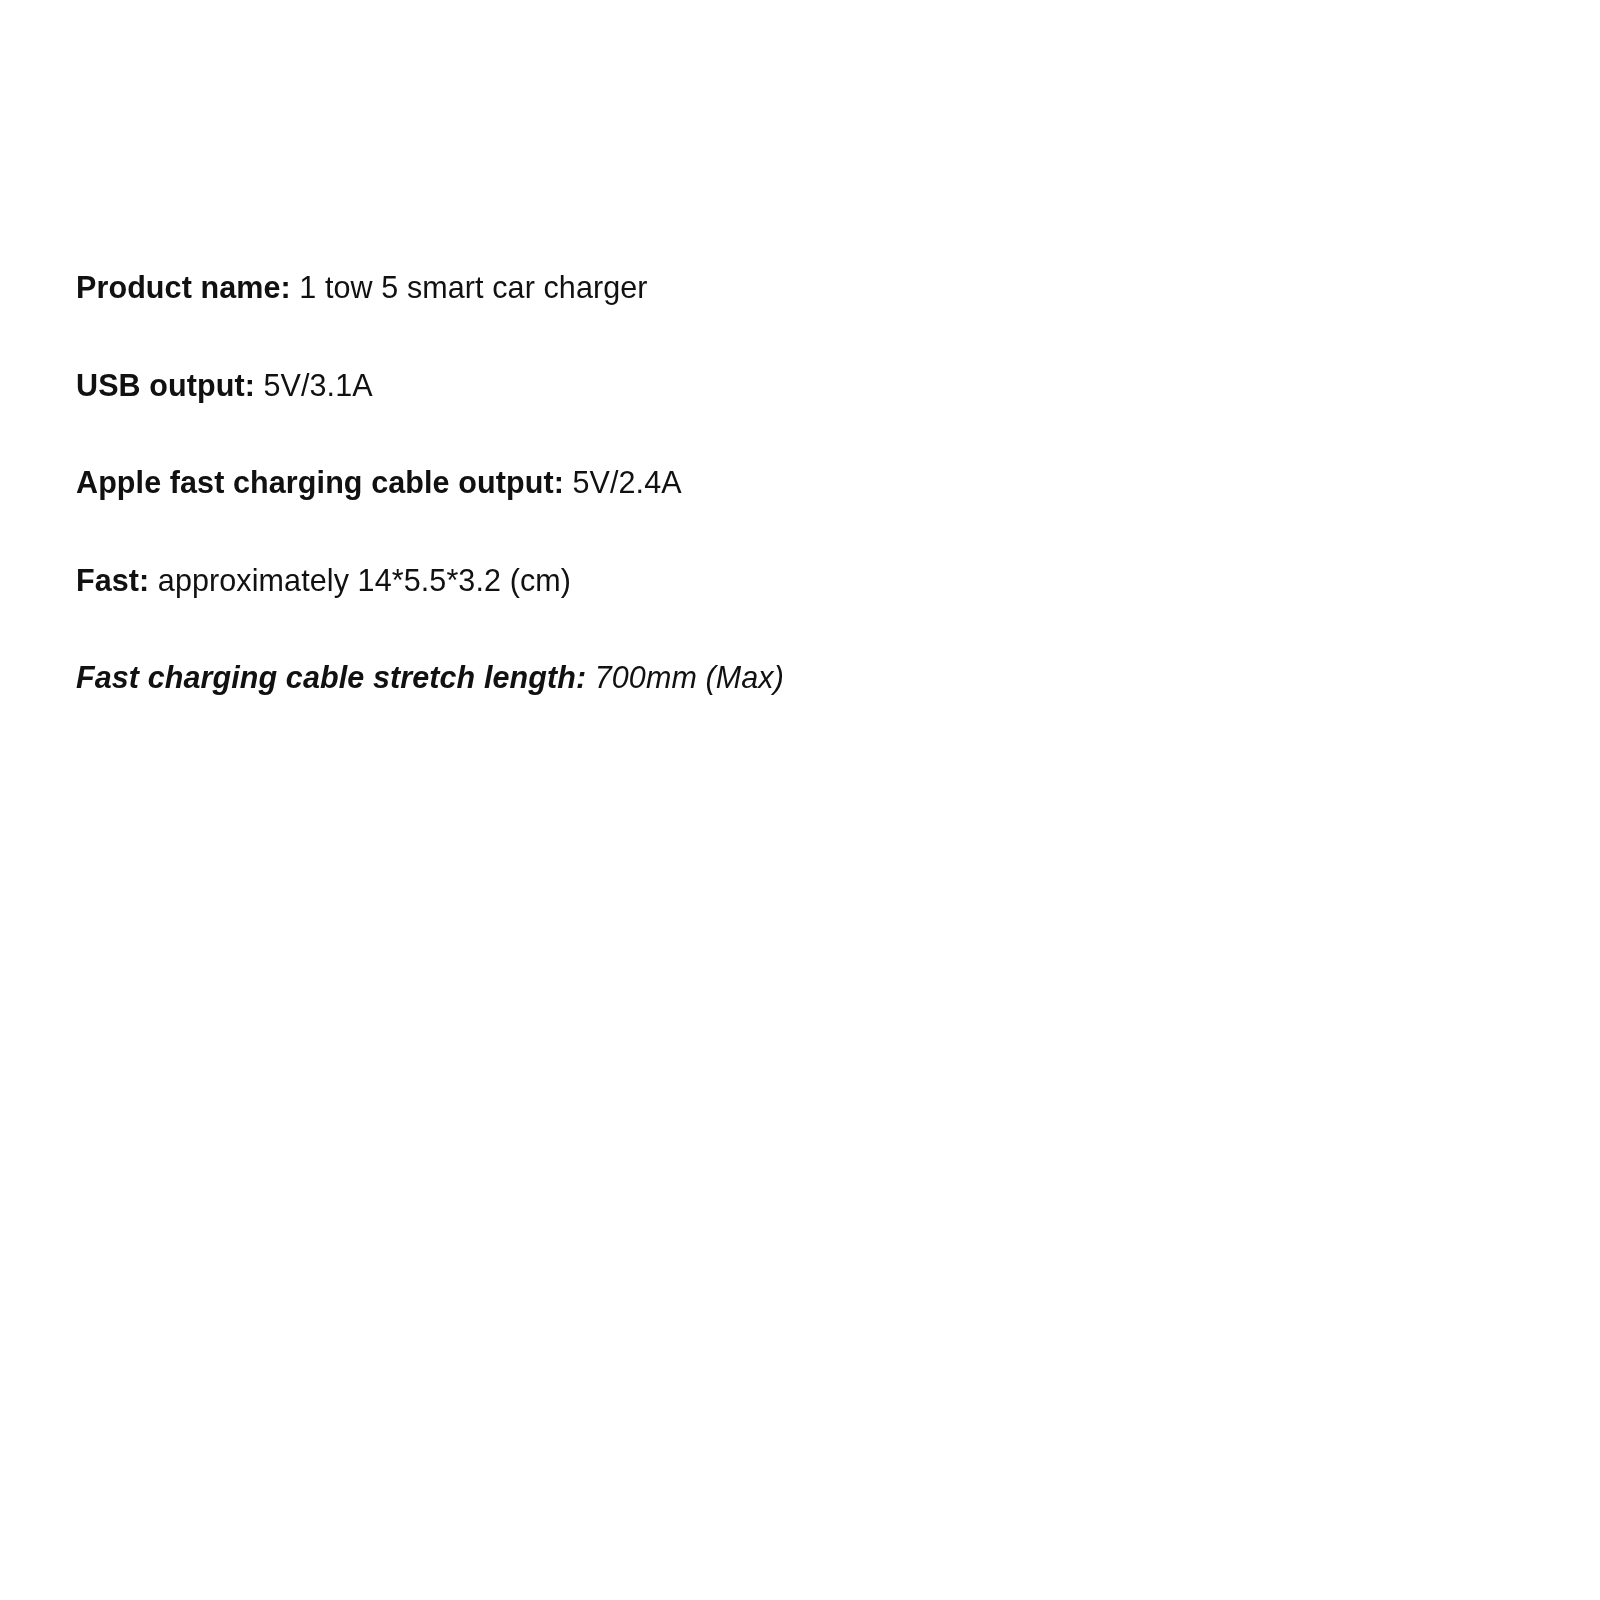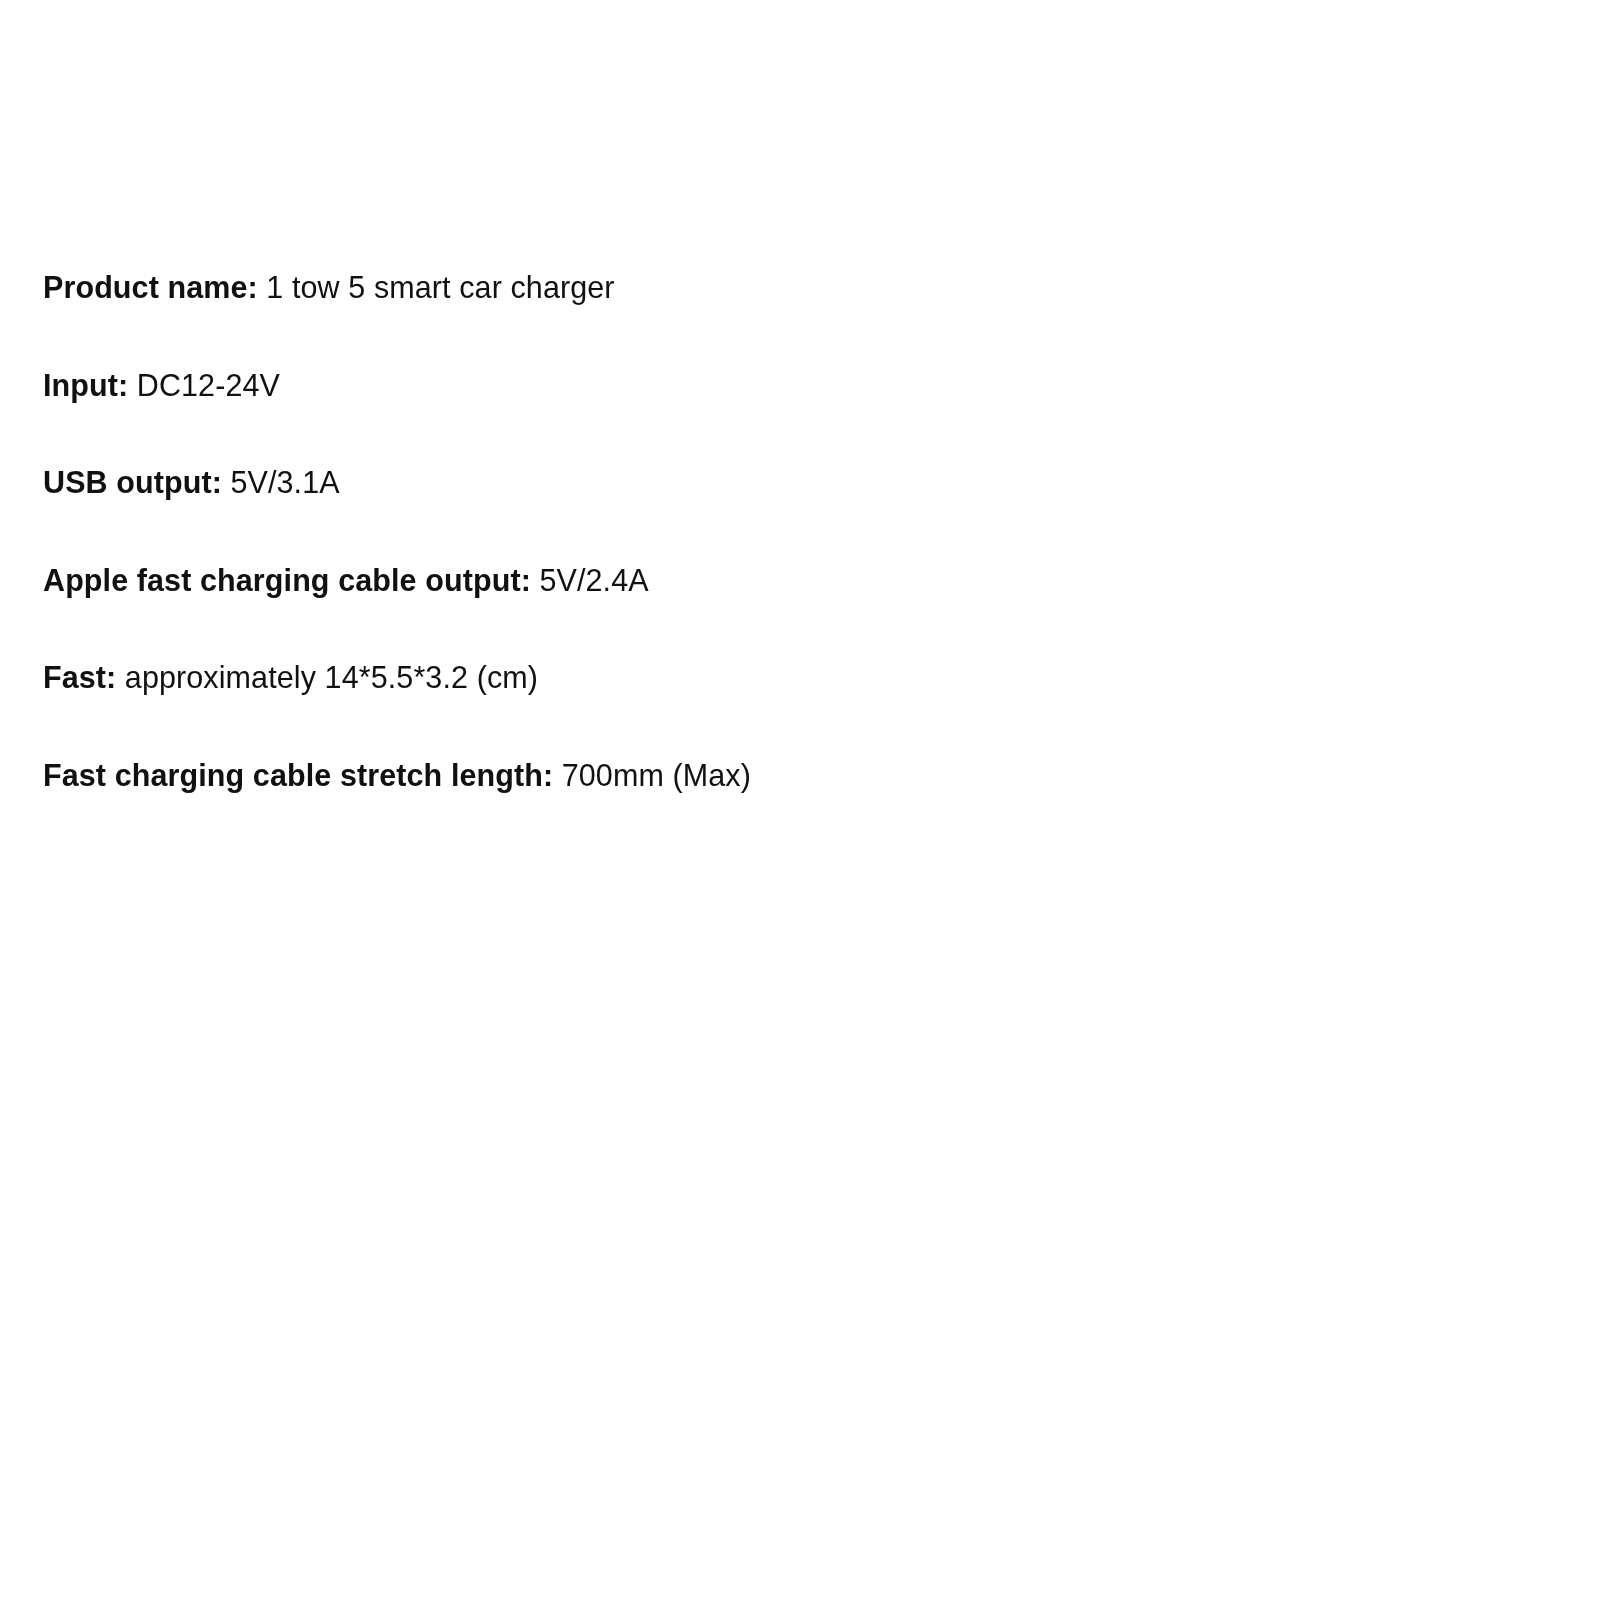--- a/index.html
+++ b/index.html
@@ -13,34 +13,35 @@
     font-family: "Liberation Sans", sans-serif;
     color: #111111;
     overflow: hidden;
   }
   .sheet {
     position: relative;
     width: 1396px;
     height: 1600px;
     background: #ffffff;
     box-sizing: border-box;
-    padding: 272px 40px 0 43px;
+    padding: 272px 40px 0 76px;
   }
   .spec-list {
     display: block;
   }
   .spec-row {
     display: block;
     font-size: 30.5px;
     line-height: 1.0;
     margin: 0 0 67px 0;
     white-space: nowrap;
   }
   .spec-row:last-child {
     margin-bottom: 12px;
+    font-style: italic;
   }
   .spec-label {
     font-weight: bold;
     letter-spacing: 0.1px;
   }
   .spec-value {
     font-weight: normal;
     letter-spacing: 0.1px;
   }
 </style>
@@ -49,24 +50,20 @@
 
 <div class="sheet">
   <div class="spec-list">
 
     <div class="spec-row">
       <span class="spec-label">Product name:</span>
       <span class="spec-value">1 tow 5 smart car charger</span>
     </div>
 
 
-    <div class="spec-row">
-      <span class="spec-label">Input:</span>
-      <span class="spec-value">DC12-24V</span>
-    </div>
 
     <div class="spec-row">
       <span class="spec-label">USB output:</span>
       <span class="spec-value">5V/3.1A</span>
     </div>
 
 
 
     <div class="spec-row">
       <span class="spec-label">Apple fast charging cable output:</span>

